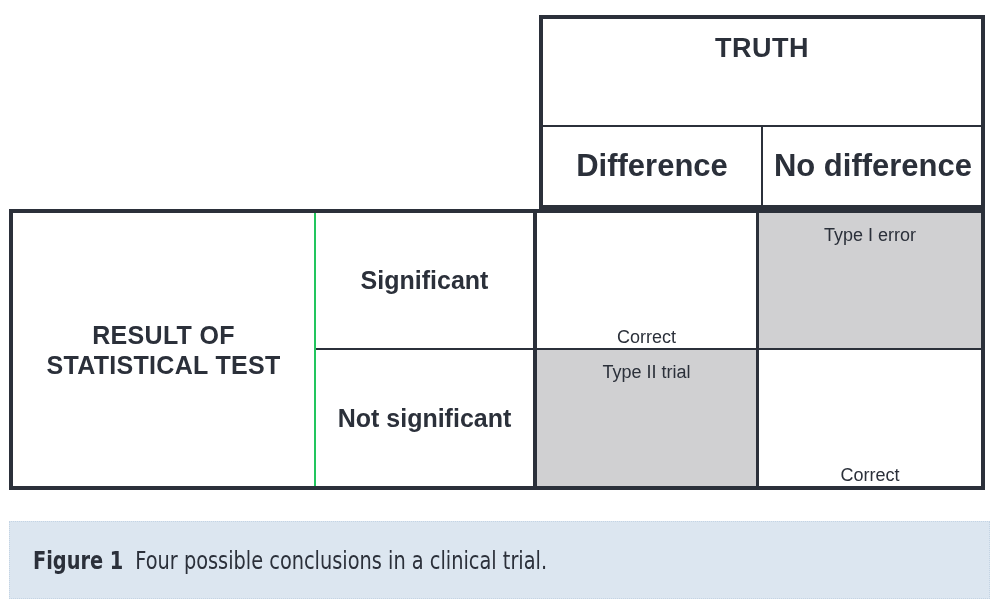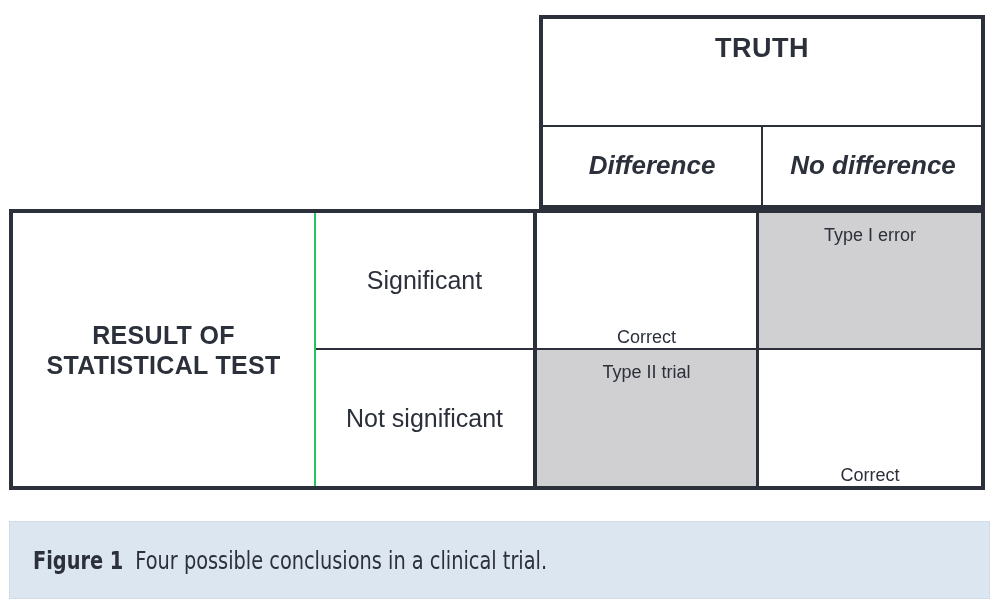--- a/index.html
+++ b/index.html
@@ -59,25 +59,24 @@
     bottom: 0;
     display: flex;
   }
   .truth-subcol {
     flex: 0 0 220px;
     box-sizing: border-box;
     display: flex;
     align-items: center;
     justify-content: center;
     text-align: center;
-    font-size: 26px;
+    font-size: 31px;
     font-weight: bold;
     line-height: 1.15;
     padding: 0 4px;
-    font-style: italic;
   }
   .truth-subcol.first {
     border-right: 2px solid #2b303a;
   }
 
   
   .main-table {
     position: absolute;
     left: 9px;
     top: 209px;
@@ -122,21 +121,21 @@
 
   .row-label {
     flex: 0 0 221px;   
     box-sizing: border-box;
     border-right: 4px solid #2b303a;
     display: flex;
     align-items: center;
     justify-content: center;
     text-align: center;
     font-size: 25px;
-    font-weight: normal;
+    font-weight: bold;
     line-height: 1.2;
     padding: 0 6px;
   }
 
   .data-cell {
     flex: 0 0 222px;   
     box-sizing: border-box;
     display: flex;
     justify-content: center;
     text-align: center;

